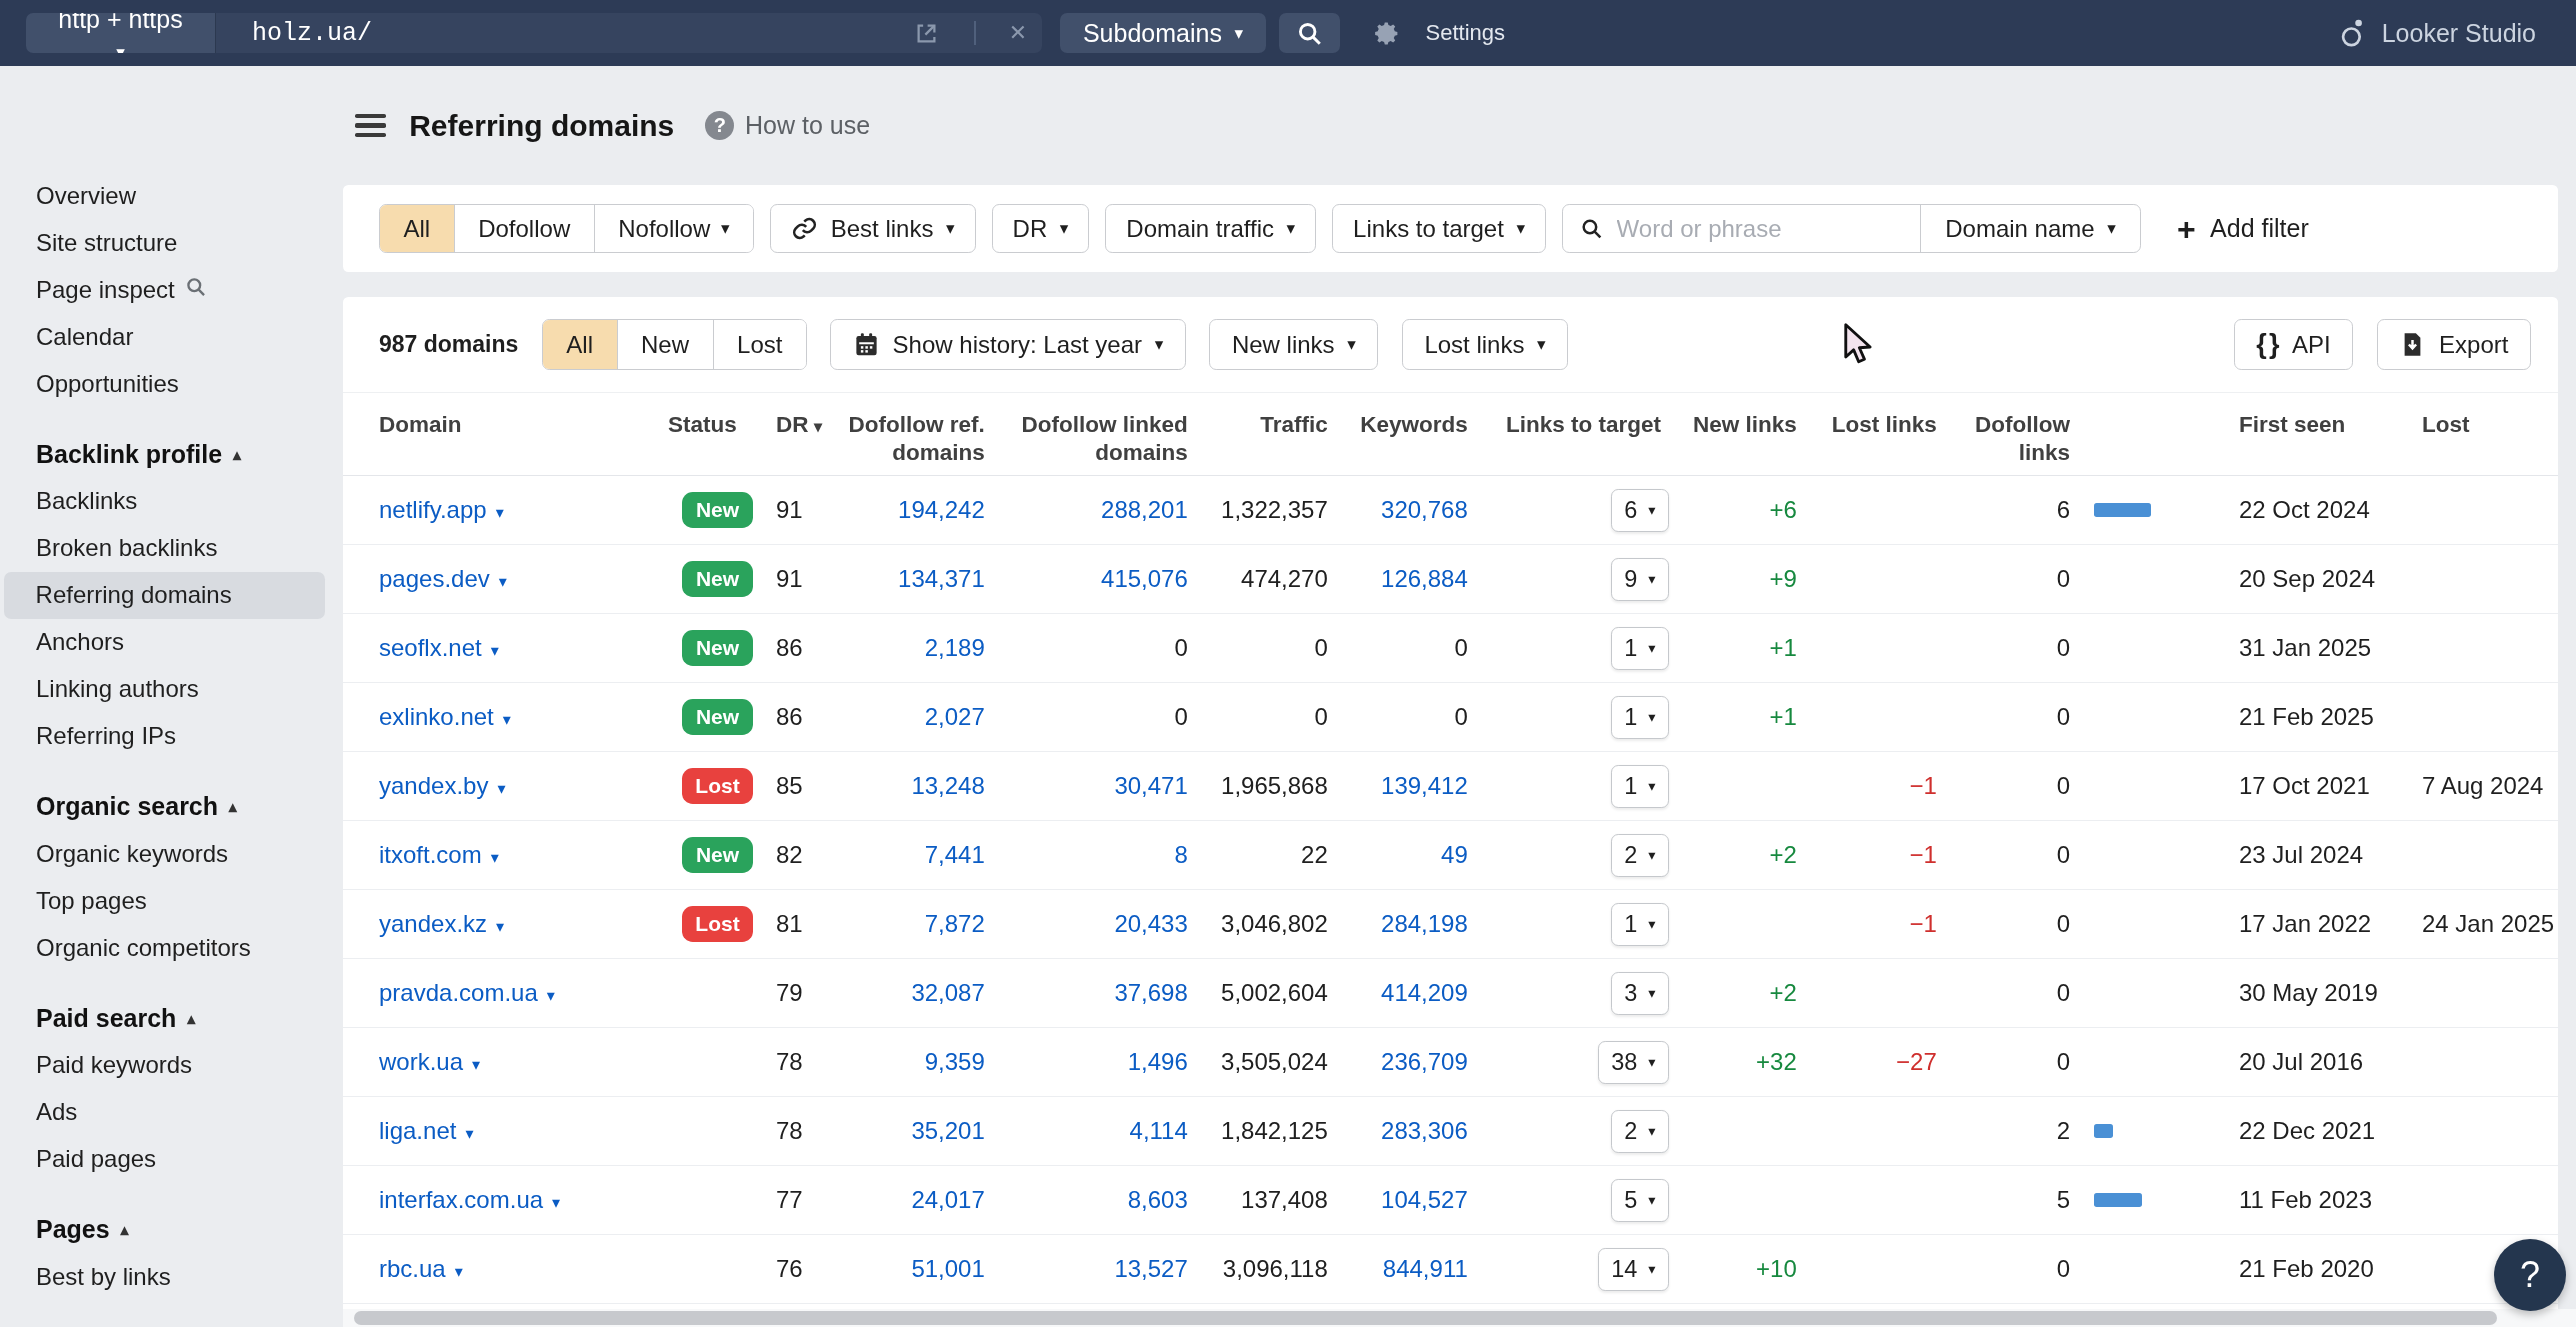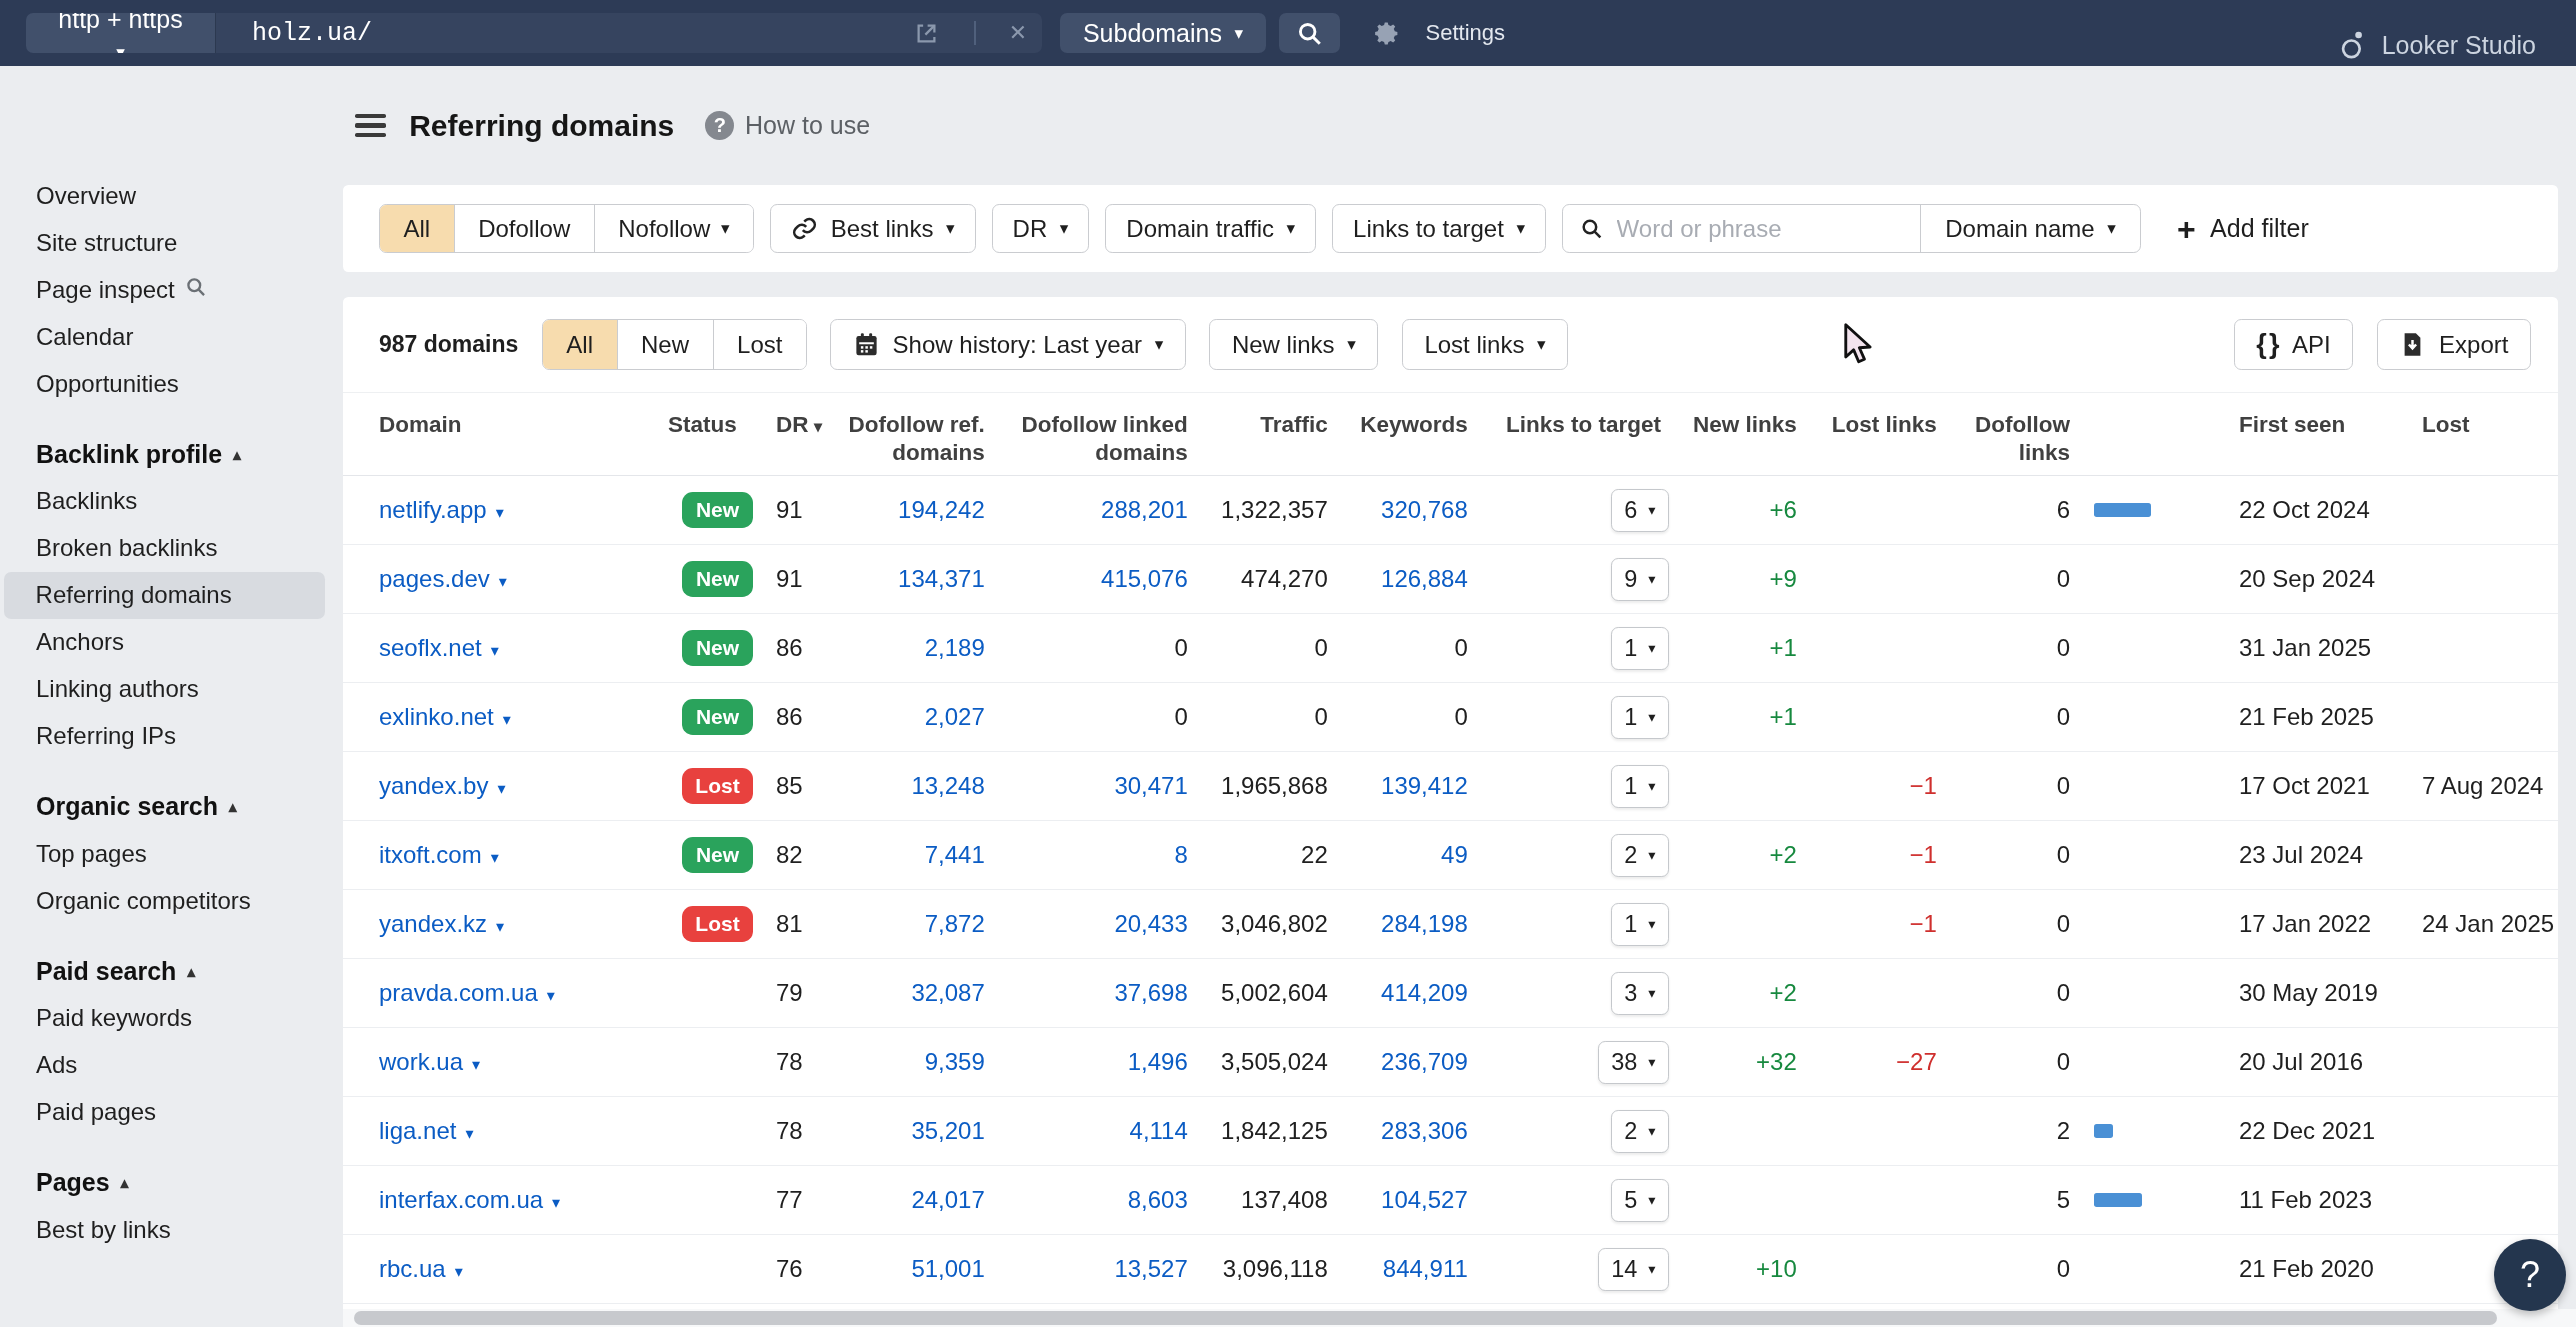--- a/index.html
+++ b/index.html
@@ -12,21 +12,21 @@
   .tb-proto { width:190px; background:#41506b; color:#fff; font-size:25px; display:flex; align-items:center; justify-content:center; gap:10.8px; cursor:pointer; border-right:1.8px solid #2c3950;flex-direction:column; }
   .tb-url { flex:1; background:#36445f; display:flex; align-items:center; padding:0 16px 0 36px; gap:34px;font-family:Liberation Mono, monospace; }
   .tb-url input { flex:1; background:transparent; border:none; outline:none; color:#fff; font-size:25px; font-family:inherit; }
   .tb-icon { color:#8b98ad; display:flex; align-items:center; }
   .tb-div { width:1.8px; height:23.5px; background:#50607c; }
   .tb-x { color:#8b98ad; font-size:27px; line-height:1; cursor:pointer; }
   .tb-sub { margin-left:18px; width:206px; height:40px; background:#41506b; border-radius:7.2px; color:#fff; font-size:25px; display:flex; align-items:center; justify-content:center; gap:12.6px; cursor:pointer; }
   .tb-search { margin-left:12.6px; width:61px; height:40px; background:#41506b; border-radius:7.2px; display:flex; align-items:center; justify-content:center; cursor:pointer; }
   .caret { font-size:17px; line-height:1; }
   .tb-settings { margin-left:32px; display:flex; align-items:center; gap:25px; color:#e4e8ef; font-size:22px; cursor:pointer; }
-  .tb-right { position:absolute; right:40px; top:12px; height:66px; display:flex; align-items:center; gap:16px; color:#ccd4e0; font-size:25px; cursor:pointer; }
+  .tb-right { position:absolute; right:40px; top:0; height:66px; display:flex; align-items:center; gap:16px; color:#ccd4e0; font-size:25px; cursor:pointer; }
 
   
   .layout { display:flex; height:1262px; }
   .sidebar { width:343px; background:#ebedf0; padding-top:106px; flex:none; font-size:24px; }
   .sb-item { height:47px; display:flex; align-items:center; padding-left:36px; color:#1f1f1f; cursor:pointer; gap:9px; }
   .sb-item.active { background:#d8dbe0; border-radius:7.2px; margin-right:18px; margin-left:3.6px; padding-left:32px; }
   .sb-title { height:47px; margin-top:23.5px; display:flex; align-items:center; padding-left:36px; font-weight:bold; font-size:25px; color:#111; gap:10.8px; cursor:pointer; }
   .sb-title .up { font-size:16px; color:#333; }
 
   .content { flex:1; display:flex; flex-direction:column; position:relative; }
@@ -190,20 +190,23 @@
         <span>Linking authors</span>
       </div>
       <div class="sb-item">
         <span>Referring IPs</span>
       </div>
       <div class="sb-title">
         <span>Organic search</span>
         <span class="up">▴</span>
       </div>
       <div class="sb-item">
+        <span>Organic keywords</span>
+      </div>
+      <div class="sb-item">
         <span>Top pages</span>
       </div>
       <div class="sb-item">
         <span>Organic competitors</span>
       </div>
       <div class="sb-title">
         <span>Paid search</span>
         <span class="up">▴</span>
       </div>
       <div class="sb-item">

